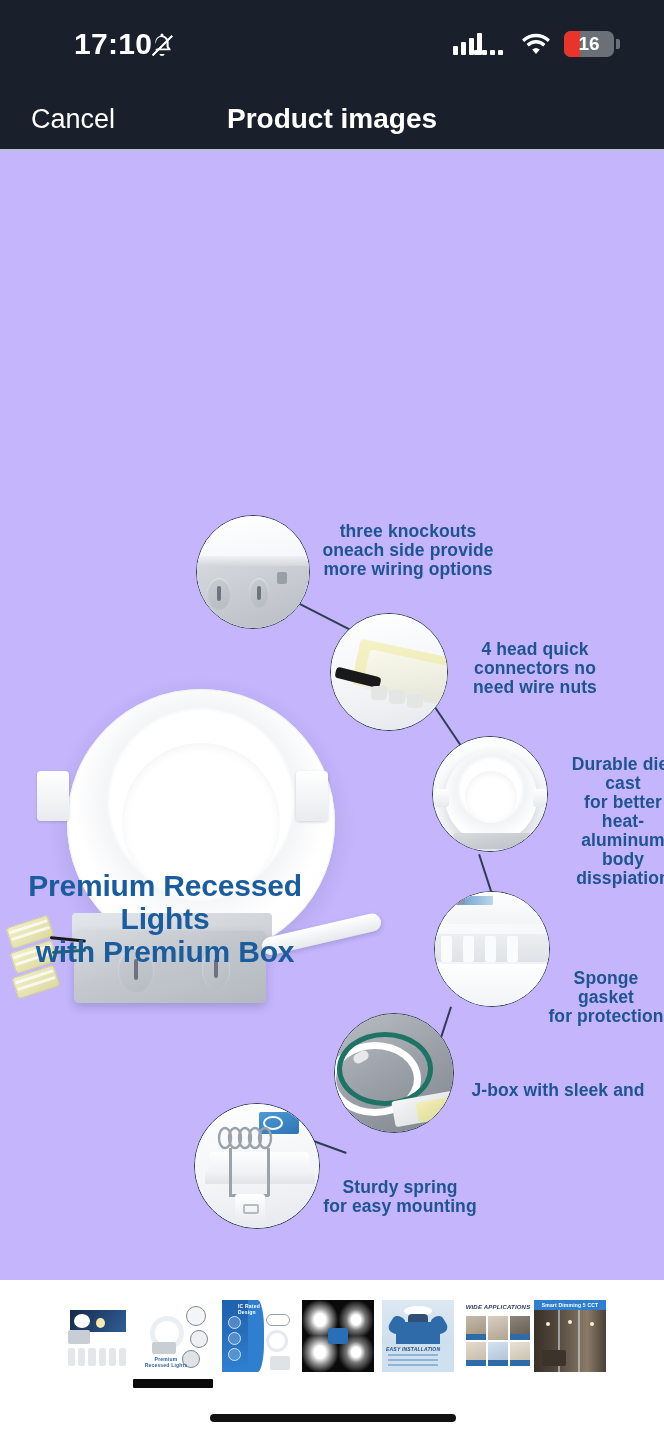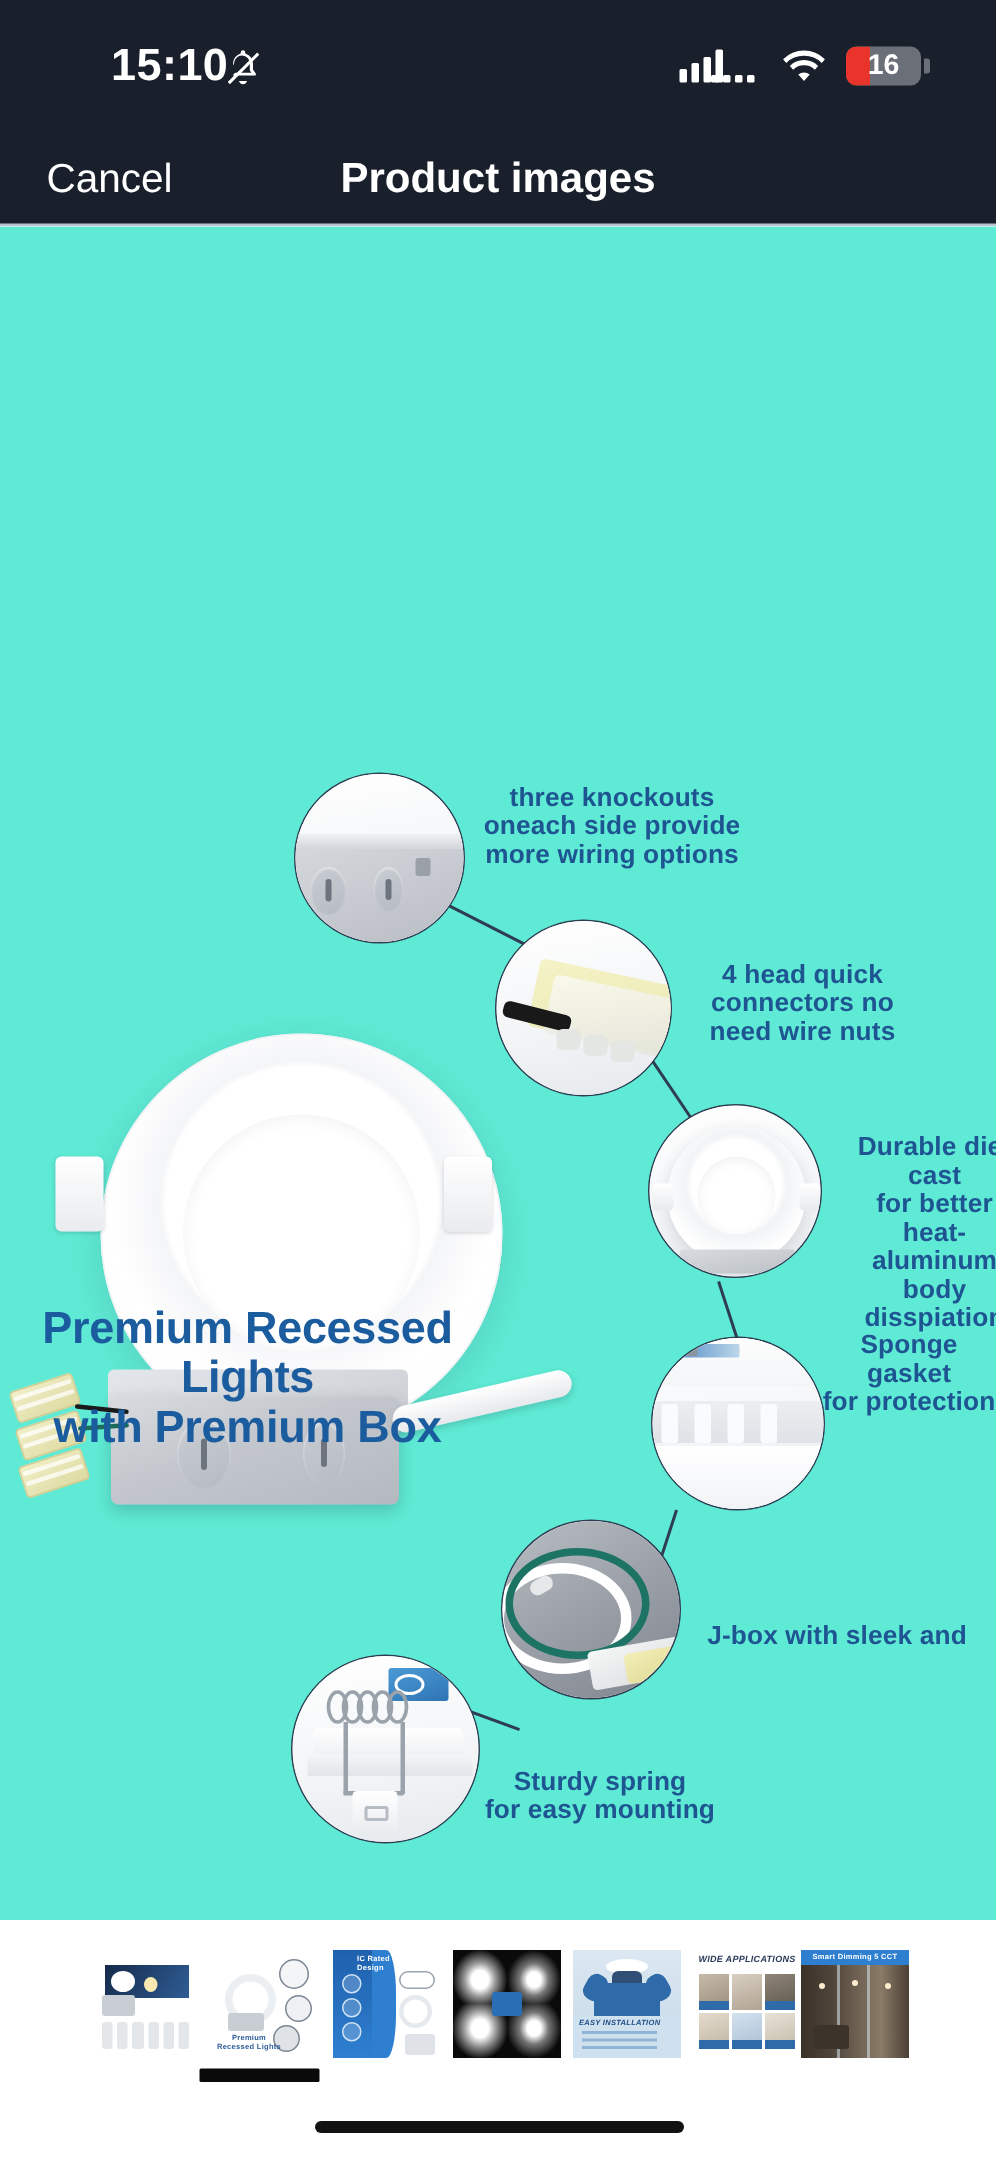--- a/index.html
+++ b/index.html
@@ -53,21 +53,21 @@
     background: none; border: none; font-family: inherit; cursor: pointer;
   }
   .nav-title {
     position: absolute; left: 0; right: 0; top: 14px; text-align: center;
     font-size: 28px; font-weight: 700; color: #ffffff; line-height: 34px;
   }
   .nav-sep { position: absolute; left: 0; top: 149px; width: 664px; height: 2px; background: #b9c4d2; }
 
   
   .content { position: absolute; left: 0; top: 151px; width: 664px; height: 1129px; background: #fff; overflow: hidden; }
-  .infographic { position: absolute; left: 0; top: 0; width: 664px; height: 1129px; background: #5eead4; }
+  .infographic { position: absolute; left: 0; top: 0; width: 664px; height: 1129px; background: #c4b5fd; }
 
   .anno {
     position: absolute; color: #1e5491; font-size: 17.5px; font-weight: 600;
     line-height: 19px; letter-spacing: .1px;
   }
   .anno.c { text-align: center; }
 
   .headline {
     position: absolute; left: 0; top: 718px; width: 330px; text-align: center;
     color: #1a5c9e; font-size: 30px; font-weight: 700; line-height: 33px; letter-spacing: -.2px;
@@ -137,21 +137,21 @@
     position: absolute; left: 210px; top: 1414px; width: 246px; height: 8px;
     background: #121212; border-radius: 5px;
   }
 </style>
 </head>
 <body>
 
 <div class="phone">
 
   <div class="statusbar">
-    <div class="sb-time">15:10</div>
+    <div class="sb-time">17:10</div>
 
     <svg class="sb-mute" viewBox="0 0 24 24">
       <path d="M12 2.2a1.3 1.3 0 0 1 1.3 1.3v.5a6 6 0 0 1 4.4 5.8v3.4l1.6 2.2v1.2H6.4l-.2-.3 1.3-1.3h9.3l-.9-1.3V9.8a4.5 4.5 0 0 0-9-.3L6.3 11V9.8a6 6 0 0 1 4.4-5.8v-.5A1.3 1.3 0 0 1 12 2.2z" fill="#ffffff"></path>
       <path d="M12 21.5a2.4 2.4 0 0 0 2.3-1.8H9.7A2.4 2.4 0 0 0 12 21.5z" fill="#ffffff"></path>
       <path d="M3.4 20.3 20.1 3.6l1.1 1.1L4.5 21.4z" fill="#ffffff"></path>
       <path d="M3.4 20.3 20.1 3.6l1.1 1.1L4.5 21.4z" fill="#ffffff"></path>
     </svg>
 
     <div class="sb-right">
       <div style="position:relative;display:flex;align-items:flex-end;height:22px;width:34px;">
@@ -277,21 +277,21 @@
         <div style="position:absolute;left:18px;top:4px;width:40px;height:9px;background:linear-gradient(90deg,#5b93c9,#bcd6ea);border-radius:1px;"></div>
         <div style="position:absolute;left:8px;top:6px;width:22px;height:6px;background:#8d949c;border-radius:1px;"></div>
         <div style="position:absolute;left:0;top:42px;width:116px;height:28px;background:linear-gradient(180deg,#eceef1,#dfe2e6);"></div>
         <div style="position:absolute;left:6px;top:44px;width:11px;height:26px;background:#fafbfc;border-radius:2px;"></div>
         <div style="position:absolute;left:28px;top:44px;width:11px;height:26px;background:#fafbfc;border-radius:2px;"></div>
         <div style="position:absolute;left:50px;top:44px;width:11px;height:26px;background:#fafbfc;border-radius:2px;"></div>
         <div style="position:absolute;left:72px;top:44px;width:11px;height:26px;background:#fafbfc;border-radius:2px;"></div>
         <div style="position:absolute;left:0;top:72px;width:116px;height:44px;background:linear-gradient(180deg,#ffffff,#f0f2f5);"></div>
       </div>
 
-      <div class="anno c" style="left:548px;top:736px;width:116px;">
+      <div class="anno c" style="left:548px;top:818px;width:116px;">
         <div>Sponge gasket</div>
         <div>for protection</div>
       </div>
 
       <div class="circ" style="left:334px;top:862px;width:120px;height:120px;">
         <div class="ci metal-bg"></div>
         <div style="position:absolute;left:-6px;top:28px;width:92px;height:74px;border:7px solid #ffffff;border-radius:50%;"></div>
         <div style="position:absolute;left:2px;top:18px;width:96px;height:74px;border:5px solid #1d7364;border-radius:50%;"></div>
         <div style="position:absolute;left:18px;top:38px;width:16px;height:10px;background:#e6e8ea;border-radius:5px;transform:rotate(-30deg);"></div>
         <div style="position:absolute;left:58px;top:82px;width:62px;height:26px;background:linear-gradient(160deg,#f6f7f7,#d9dbdd);border-radius:3px;transform:rotate(-10deg);"></div>

